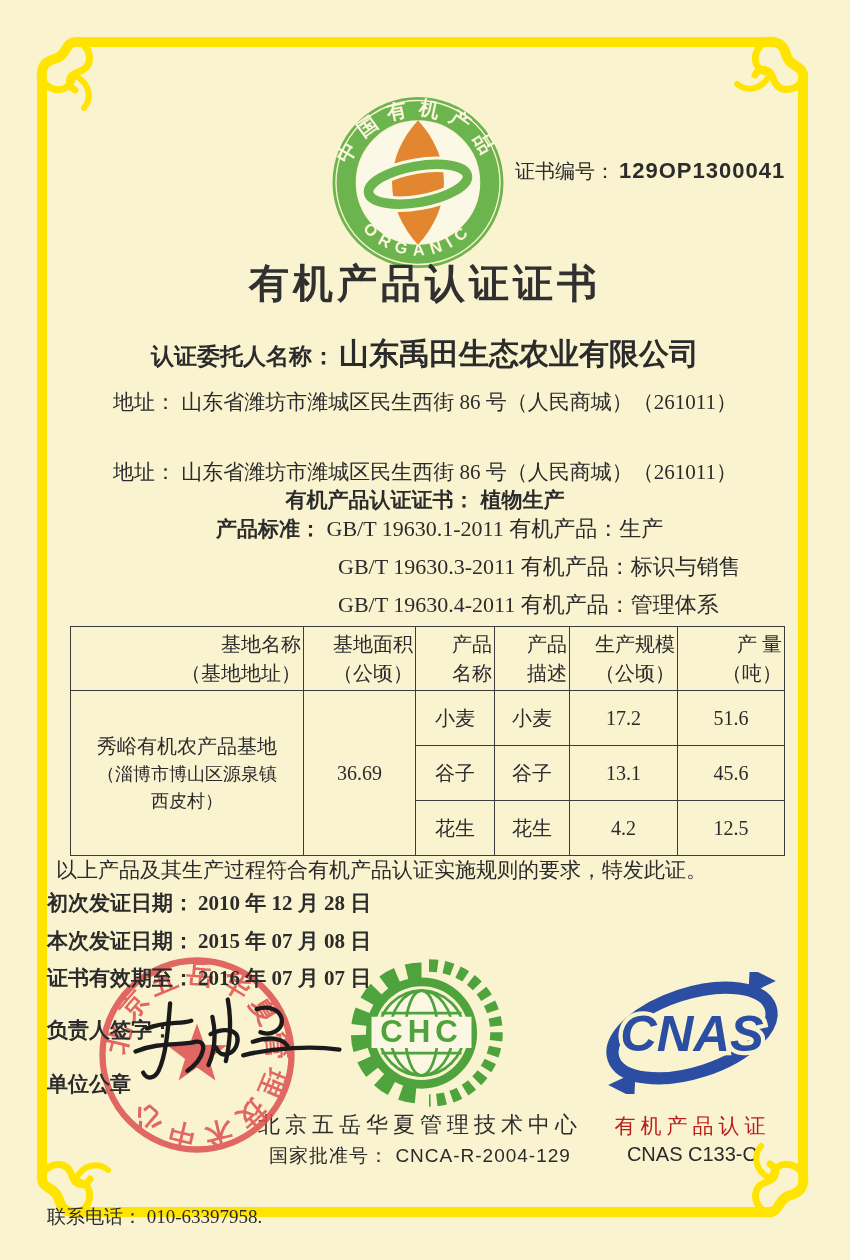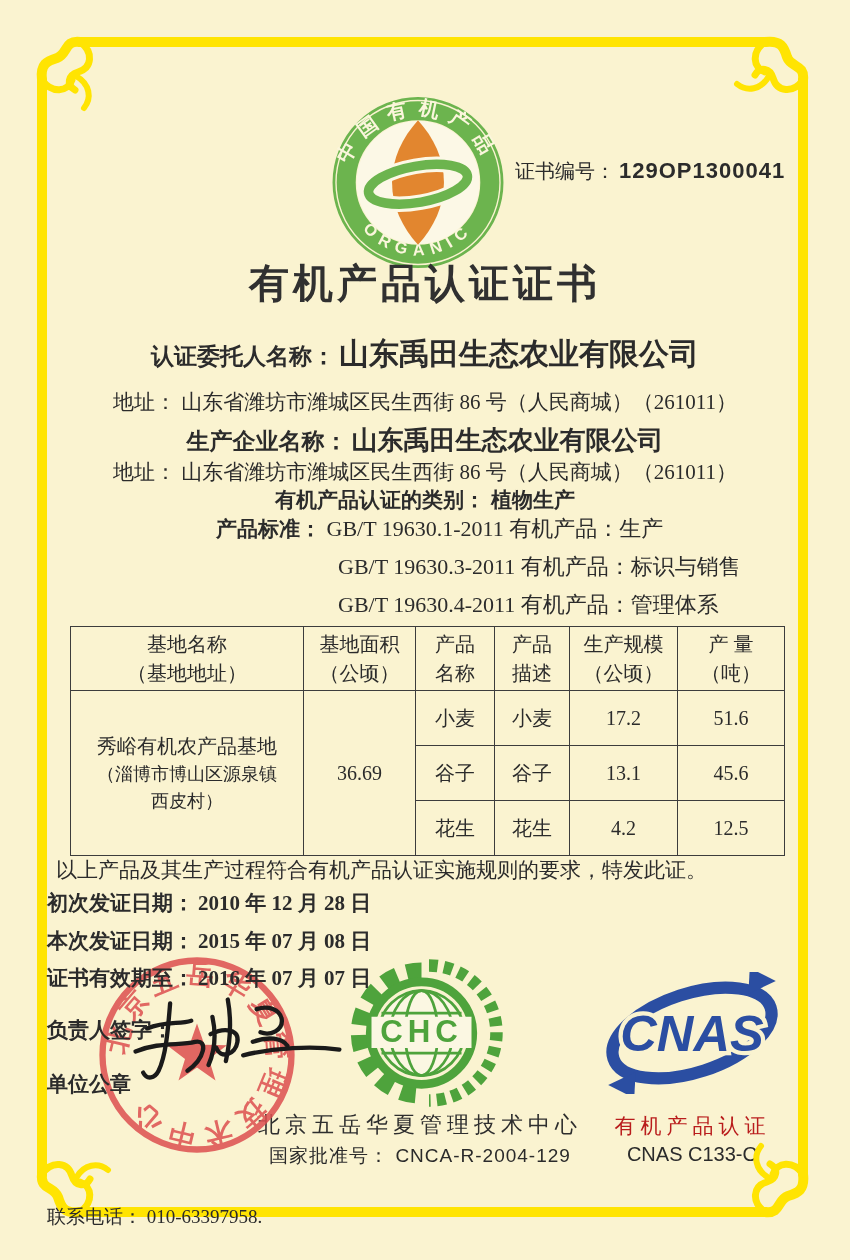--- a/index.html
+++ b/index.html
@@ -53,21 +53,21 @@
       font-family:"Liberation Sans","DejaVu Sans",sans-serif; }
   #row-std2 { top:552px; left:338px; font-size:22px; }
   #row-std3 { top:590px; left:338px; font-size:22px; }
 
   
   #base-table { position:absolute; left:70px; top:626px; width:714px;
     border-collapse:collapse; table-layout:fixed; font-size:20px; }
   #base-table th, #base-table td {
     border:1.5px solid #3c3c3c; text-align:center; vertical-align:middle;
     font-weight:normal; padding:2px 2px; line-height:1.45; }
-  #base-table thead th { height:64px; }
+  #base-table thead th { height:64px;text-align:right; }
   #base-table tbody td { height:55px; }
   .base-addr { font-size:18px; }
 
   
   #statement { top:856px; left:56px; font-size:21px; }
   .date-line { position:absolute; left:47px; white-space:nowrap; z-index:4; }
   .date-line .lbl { font-size:21px; font-weight:bold;
       font-family:"Liberation Sans","DejaVu Sans",sans-serif; }
   .date-line .val { font-size:21px; font-weight:bold; }
   #date-first   { top:889px; }
@@ -177,30 +177,26 @@
   <div class="line" id="title">有机产品认证证书</div>
 
   <div class="line centered" id="row-client">
     <span class="lbl">认证委托人名称：</span>
     <span class="val">山东禹田生态农业有限公司</span>
   </div>
   <div class="line centered" id="row-addr1">
     <span>地址：</span>
     <span>山东省潍坊市潍城区民生西街 86 号（人民商城）（261011）</span>
   </div>
-  <div class="line centered" id="row-producer">
-    <span class="lbl">生产企业名称：</span>
-    <span class="val">山东禹田生态农业有限公司</span>
-  </div>
   <div class="line centered" id="row-addr2">
     <span>地址：</span>
     <span>山东省潍坊市潍城区民生西街 86 号（人民商城）（261011）</span>
   </div>
   <div class="line centered" id="row-category">
-    <span>有机产品认证的类别：</span>
+    <span>有机产品认证证书：</span>
     <span>植物生产</span>
   </div>
   <div class="line" id="row-std1">
     <span class="lbl">产品标准：</span>
     <span>GB/T 19630.1-2011 有机产品：生产</span>
   </div>
   <div class="line" id="row-std2">
     <span>GB/T 19630.3-2011 有机产品：标识与销售</span>
   </div>
   <div class="line" id="row-std3">

